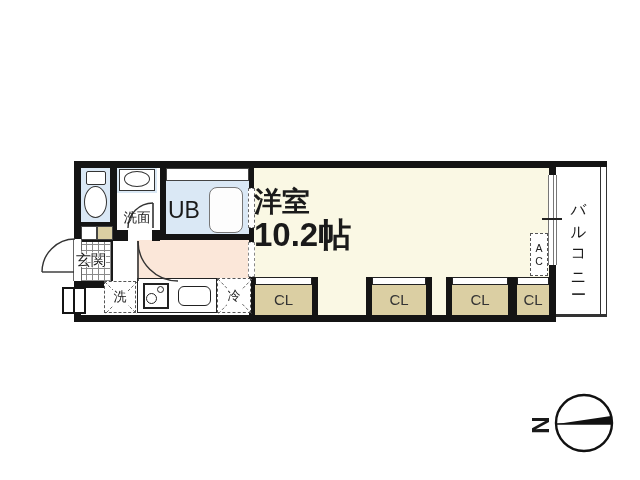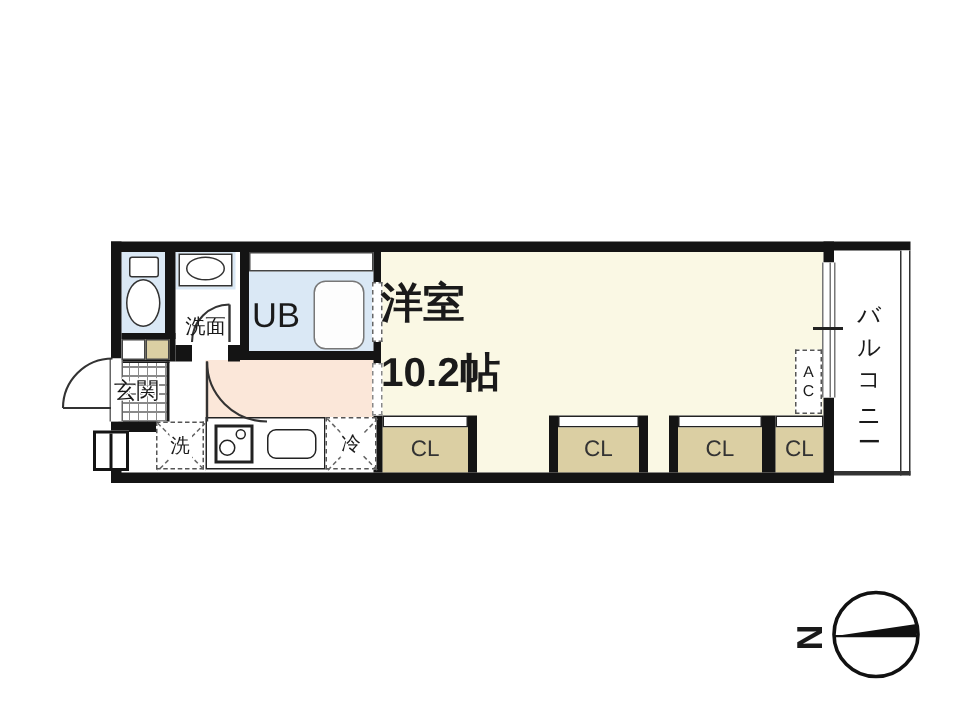--- a/index.html
+++ b/index.html
@@ -140,21 +140,21 @@
     <path d="M 138 241 A 40 40 0 0 0 178 281" fill="none" stroke="#333" stroke-width="1.4"></path>
     <line x1="138" y1="241" x2="138" y2="281" stroke="#333" stroke-width="1.6"></line>
 
     <circle cx="584" cy="423" r="28" fill="none" stroke="#111" stroke-width="2.4"></circle>
     <line x1="556" y1="424" x2="612" y2="424" stroke="#111" stroke-width="1.5"></line>
     <polygon points="557,424 611,416 611,424" fill="#111"></polygon>
   </svg>
 
   <div class="abs lbl" style="left:254px;top:186px;width:295px;text-align:left;line-height:1.12;font-weight:bold;">
     <span style="font-size:28px;display:block;">洋室</span>
-    <span style="font-size:27px;display:block;margin-top:16px;">10.2帖</span>
+    <span style="font-size:33px;display:block;">10.2帖</span>
   </div>
   <div class="abs lbl center" style="left:556px;top:180px;width:44px;height:124px;">
     <span style="writing-mode:vertical-rl;font-size:15.5px;letter-spacing:6px;">バルコニー</span>
   </div>
   <div class="abs lbl" style="left:76px;top:251px;width:40px;font-size:15px;text-shadow:1px 0 0 #fff,-1px 0 0 #fff,0 1px 0 #fff,0 -1px 0 #fff;">玄関</div>
   <div class="abs lbl" style="left:116px;top:209px;width:42px;font-size:13.5px;text-align:center;">洗面</div>
   <div class="abs lbl" style="left:168px;top:197px;width:34px;font-size:23px;">UB</div>
   <div class="abs lbl" style="left:528px;top:411px;width:26px;height:28px;font-size:24px;font-weight:600;text-align:center;transform:rotate(-90deg);">N</div>
 
 </div>

